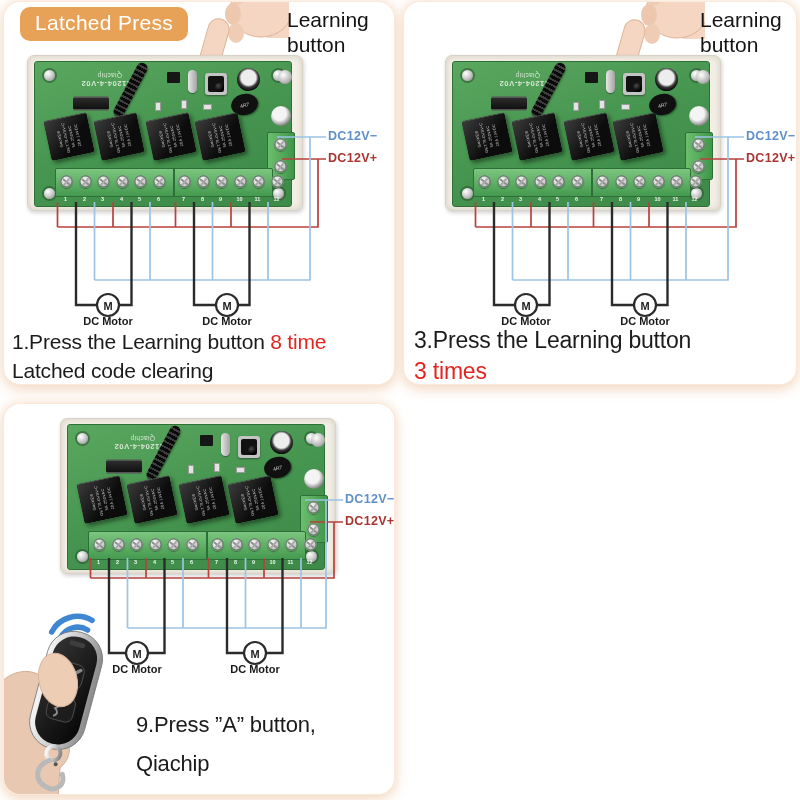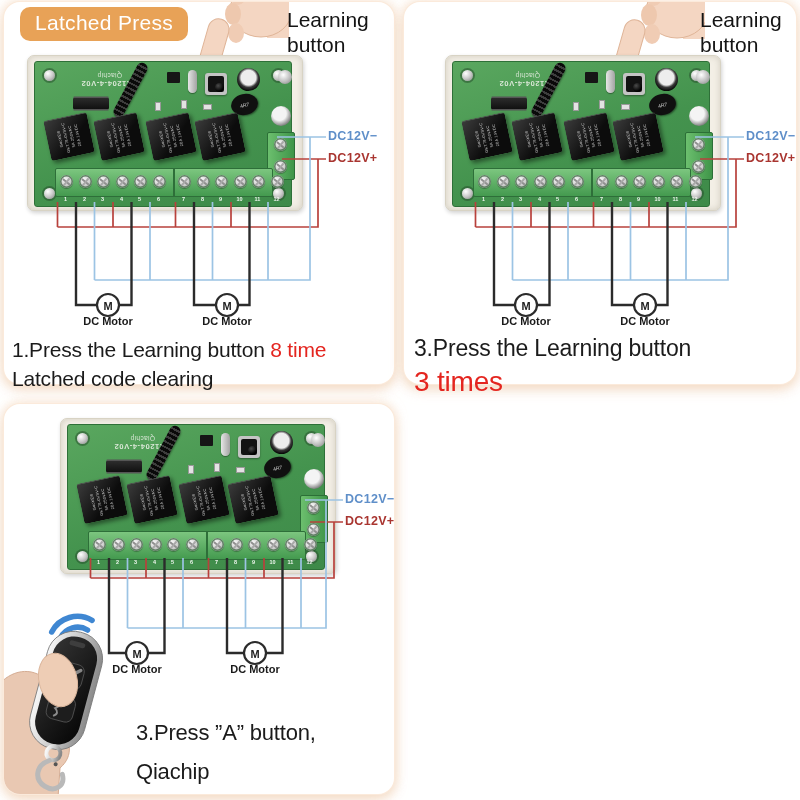--- a/index.html
+++ b/index.html
@@ -11,26 +11,26 @@
         box-shadow:0 0 0 1px #fbeadb, 0 5px 14px rgba(238,205,175,.65), 0 0 10px 3px rgba(248,224,200,.55);}
   #card1{left:4px;top:2px;width:390px;height:382px;}
   #card2{left:404px;top:2px;width:392px;height:382px;}
   #card3{left:4px;top:404px;width:390px;height:390px;}
 
   
   .badge{position:absolute;left:20px;top:7px;z-index:7;background:#e8a257;color:#fff;
          font-size:21px;padding:4px 15px 6px;border-radius:10px;letter-spacing:.3px;}
   .learn-label{position:absolute;z-index:7;font-size:21px;line-height:1.18;color:#141414;}
   #learn1{left:287px;top:8px;} #learn2{left:700px;top:8px;}
-  .step{position:absolute;z-index:7;color:#1b1b1b;letter-spacing:-.2px;white-space:nowrap;margin-top:8px;}
+  .step{position:absolute;z-index:7;color:#1b1b1b;letter-spacing:-.2px;white-space:nowrap;}
   .step .hl{color:#e4251f;}
   #step1a{left:12px;top:330px;font-size:21px;}
   #step1b{left:12px;top:359px;font-size:21px;}
   #step2a{left:414px;top:327px;font-size:23px;}
-  #step2b{left:414px;top:358px;font-size:28px;color:#e4251f;}
+  #step2b{left:414px;top:358px;font-size:23px;color:#e4251f;}
   #step3a{left:136px;top:712px;font-size:22px;}
   #step3b{left:136px;top:751px;font-size:22px;}
 
   .dc-label{position:absolute;z-index:7;font-size:12.5px;font-weight:bold;letter-spacing:.3px;}
   .dc-neg{color:#5f8fc9;} .dc-pos{color:#a93530;}
 
   
   .board{position:absolute;width:276px;height:156px;z-index:2;}
   #board1{left:27px;top:55px;} #board2{left:445px;top:55px;} #board3{left:60px;top:418px;}
   .case{position:absolute;inset:0;background:#f3efe6;border:1px solid #d8d3c4;border-radius:7px;
@@ -535,14 +535,14 @@
 <div class="dc-label dc-pos" style="left:328px;top:151px">DC12V+</div>
 <div class="dc-label dc-neg" style="left:746px;top:129px">DC12V−</div>
 <div class="dc-label dc-pos" style="left:746px;top:151px">DC12V+</div>
 <div class="dc-label dc-neg" style="left:345px;top:492px">DC12V−</div>
 <div class="dc-label dc-pos" style="left:345px;top:514px">DC12V+</div>
 
 <div class="step" id="step1a"><span>1.Press the Learning button </span><span class="hl">8 time</span></div>
 <div class="step" id="step1b">Latched code clearing</div>
 <div class="step" id="step2a">3.Press the Learning button</div>
 <div class="step" id="step2b">3 times</div>
-<div class="step" id="step3a">3.Press ”A” button,</div>
+<div class="step" id="step3a">9.Press ”A” button,</div>
 <div class="step" id="step3b">Qiachip</div>
 
 </body></html>

